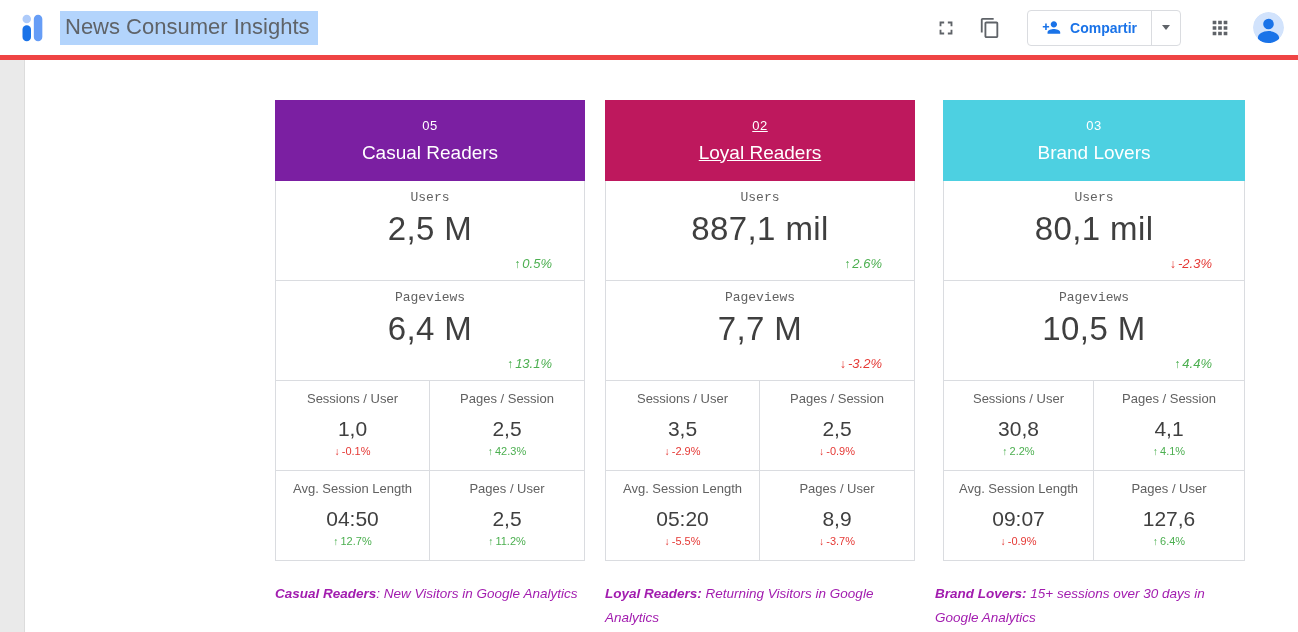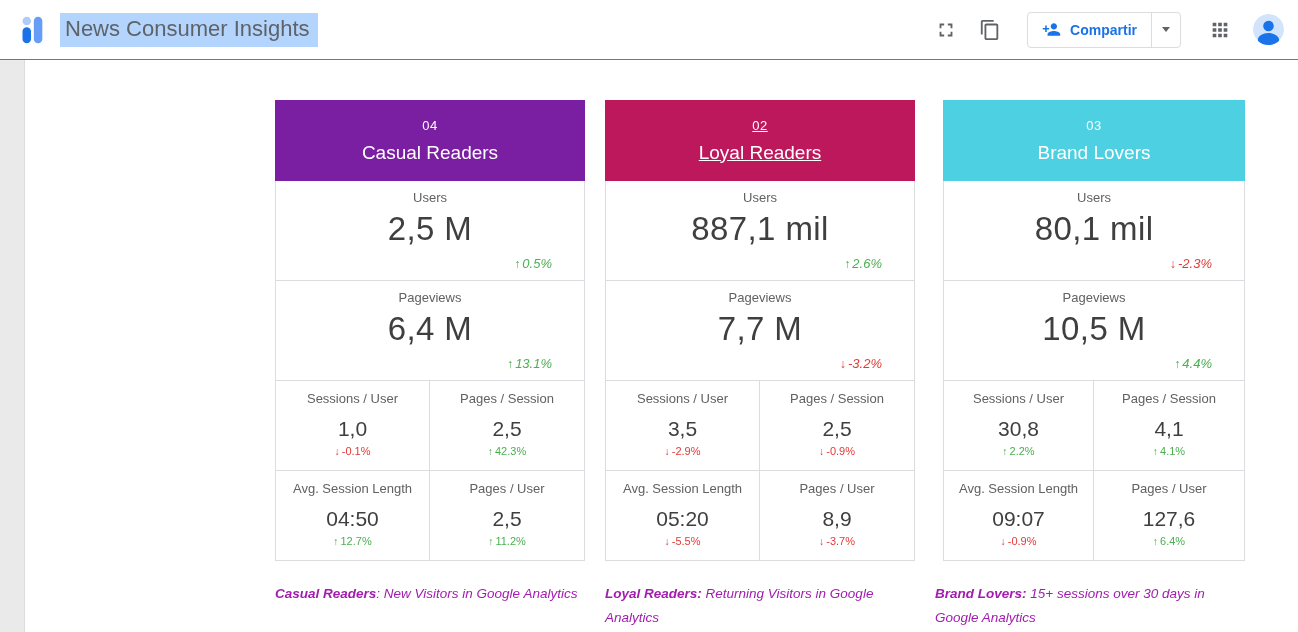--- a/index.html
+++ b/index.html
@@ -5,21 +5,21 @@
   * { box-sizing: border-box; }
   html,body { margin:0; padding:0; }
   body {
     width:1298px; height:632px; position:relative; overflow:hidden;
     background:#ffffff; font-family:"Liberation Sans", sans-serif; color:#424242;
   }
 
   
   .topbar {
     position:absolute; top:0; left:0; right:0; height:60px; background:#fff;
-    border-bottom:1px solid #ef4444; display:flex; align-items:center;
+    border-bottom:5px solid #ef4444; display:flex; align-items:center;
     padding:0 14px; z-index:5;
   }
   .logo { width:34px; height:34px; margin-right:12px; flex:0 0 auto; cursor:pointer; }
   .report-title {
     font-size:22px; color:#5f6368; background:#b3d4fc;
     padding:3px 8px 5px 5px; white-space:nowrap; cursor:text;
   }
   .topbar-right { margin-left:auto; display:flex; align-items:center; gap:6px; }
   .iconbtn {
     background:none; border:none; padding:8px; cursor:pointer;
@@ -65,21 +65,21 @@
   }
   .seg-num  { font-size:13px; letter-spacing:.5px; }
   .seg-name { font-size:19px; }
 
   .card-body { border-left:1px solid #dadce0; border-right:1px solid #dadce0; }
 
   .row-big {
     position:relative; height:100px; border-bottom:1px solid #dadce0;
     text-align:center; cursor:pointer;
   }
-  .row-big .metric-label { padding-top:9px; font-size:13px; color:#616161; }
+  .row-big .metric-label { padding-top:9px; font-size:13px; color:#616161;font-family:Liberation Mono, monospace; }
   .row-big .metric-value { font-size:33px; color:#3f3f3f; margin-top:5px; letter-spacing:.4px; }
   .row-big .delta { position:absolute; right:32px; bottom:9px; font-size:13px;font-style:italic; }
 
   .grid2 { display:grid; grid-template-columns:1fr 1fr; }
   .cell {
     height:90px; border-bottom:1px solid #dadce0; text-align:center;
     padding-top:10px; cursor:pointer;
   }
   .cell-l { border-right:1px solid #dadce0; }
   .cell .metric-label { font-size:13px; color:#616161; }
@@ -148,21 +148,21 @@
         <path d="M12 14.8c-4.5 0-8.2 2.3-8.2 5.2v4h16.4v-4c0-2.9-3.7-5.2-8.2-5.2z" fill="#1a73e8"></path>
       </svg>
     </div>
   </div>
 </header>
 
 <div class="gutter"></div>
 
 <div class="card card-1">
   <div class="card-header" style="background: rgb(123, 31, 162);">
-    <div class="seg-num">04</div>
+    <div class="seg-num">05</div>
     <div class="seg-name">Casual Readers</div>
   </div>
   <div class="card-body">
     <div class="row-big">
       <div class="metric-label">Users</div>
       <div class="metric-value">2,5 M</div>
       <div class="delta up"><span class="arrow">↑</span><span class="pct">0.5%</span></div>
     </div>
     <div class="row-big">
       <div class="metric-label">Pageviews</div>

